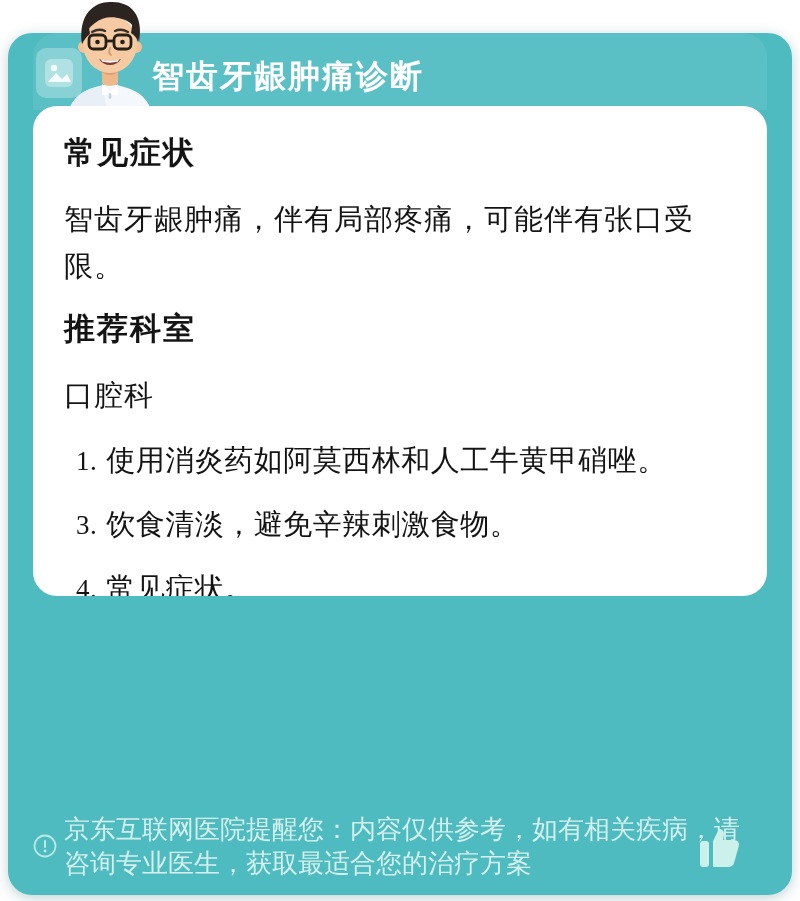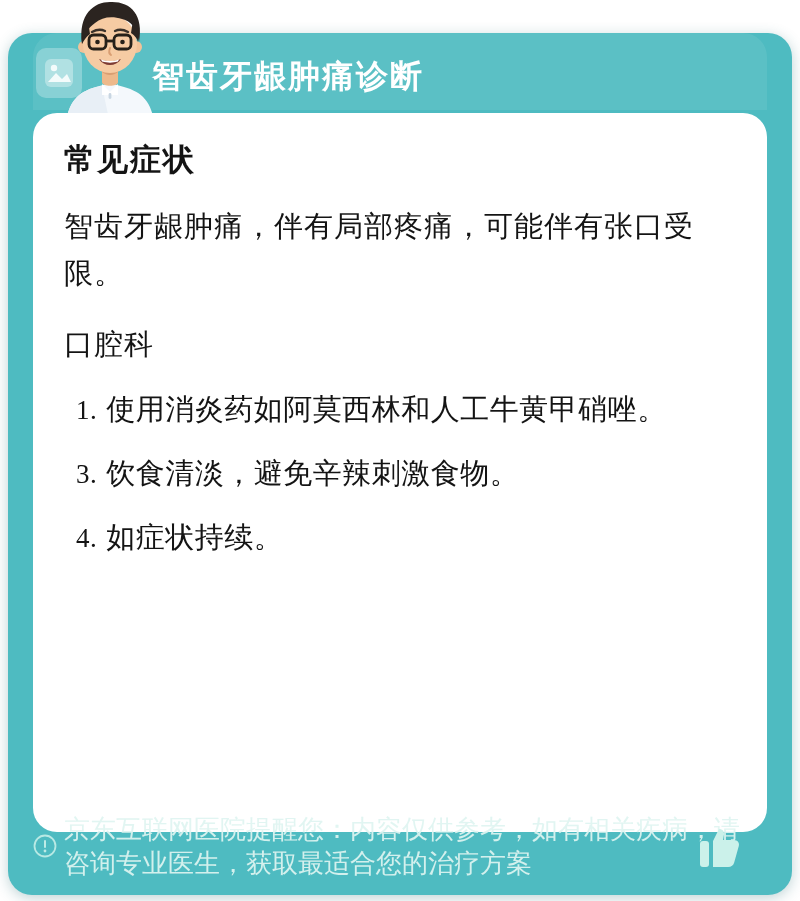--- a/index.html
+++ b/index.html
@@ -53,21 +53,21 @@
     display:flex; align-items:center; justify-content:center;
   }
   .avatar{
     position:absolute;
     left:52px; top:-33px;
     width:100px; height:124px;
   }
   .card{
     position:absolute;
     left:25px; right:25px;
-    top:80px; height:719px;
+    top:73px; height:490px;
     background:var(--card-bg);
     border-radius:24px;
     padding:28px 27px 0 31px;
     overflow:hidden;
     color:var(--text-dark);
   }
   .card h2{
     font-size:31px;
     line-height:38px;
     font-weight:bold;
@@ -175,31 +175,32 @@
     <path d="M39 59 C44 67 56 67 61 59 C53 62 47 62 39 59 Z" fill="#7E3B33"></path>
     <path d="M41 59.5 C47 61.5 53 61.5 59 59.5 L58 61.5 C52 63 48 63 42 61.5 Z" fill="#FFFFFF"></path>
   </svg>
 
   <div class="title">智齿牙龈肿痛诊断</div>
 
   <div class="card">
     <h2>常见症状</h2>
     <p class="body-text">智齿牙龈肿痛，伴有局部疼痛，可能伴有张口受限。</p>
 
+    <h2 class="h-mid">推荐科室</h2>
     <p class="body-text dept">口腔科</p>
 
     <ol class="points">
       <li>
         <span class="num">1.</span><span>使用消炎药如阿莫西林和人工牛黄甲硝唑。</span>
       </li>
       <li>
         <span class="num">3.</span><span>饮食清淡，避免辛辣刺激食物。</span>
       </li>
       <li>
-        <span class="num">4.</span><span>如症状持续。</span>
+        <span class="num">4.</span><span>常见症状。</span>
       </li>
     </ol>
   </div>
 
   <div class="footer">
     <span class="info-wrap">
       <svg width="24" height="24" viewBox="0 0 24 24">
         <circle cx="12" cy="12" r="10.5" fill="none" stroke="#CBF1EA" stroke-width="1.8" opacity="0.85"></circle>
         <rect x="11" y="6" width="2" height="8" rx="1" fill="#CBF1EA" opacity="0.9"></rect>
         <circle cx="12" cy="17" r="1.4" fill="#CBF1EA" opacity="0.9"></circle>

